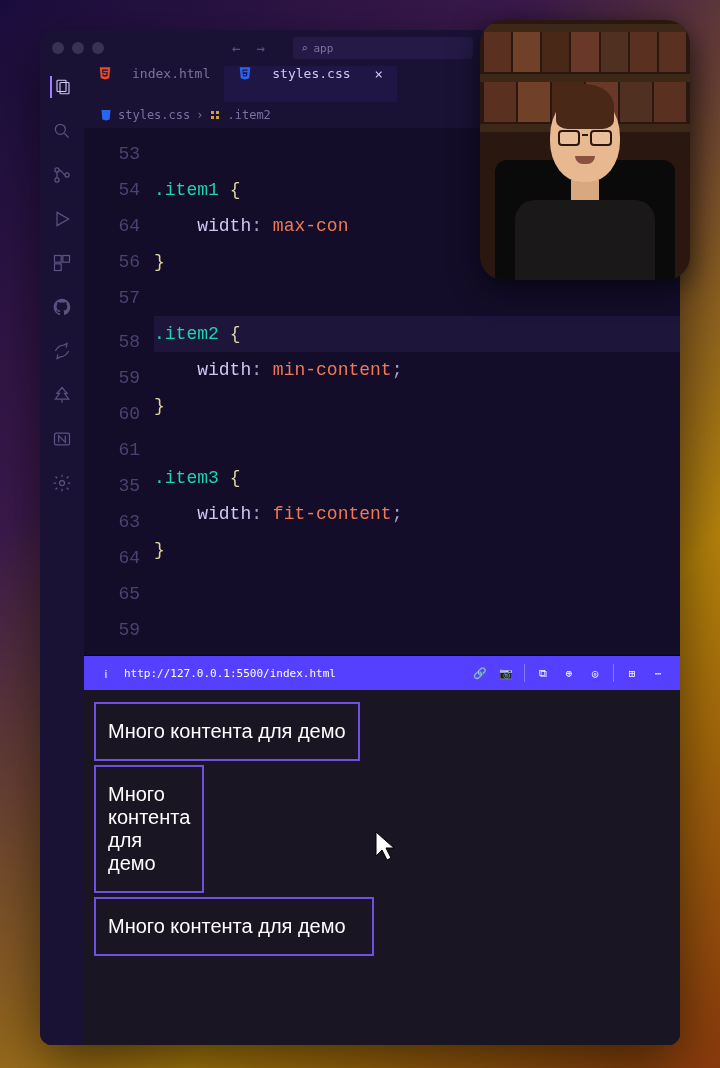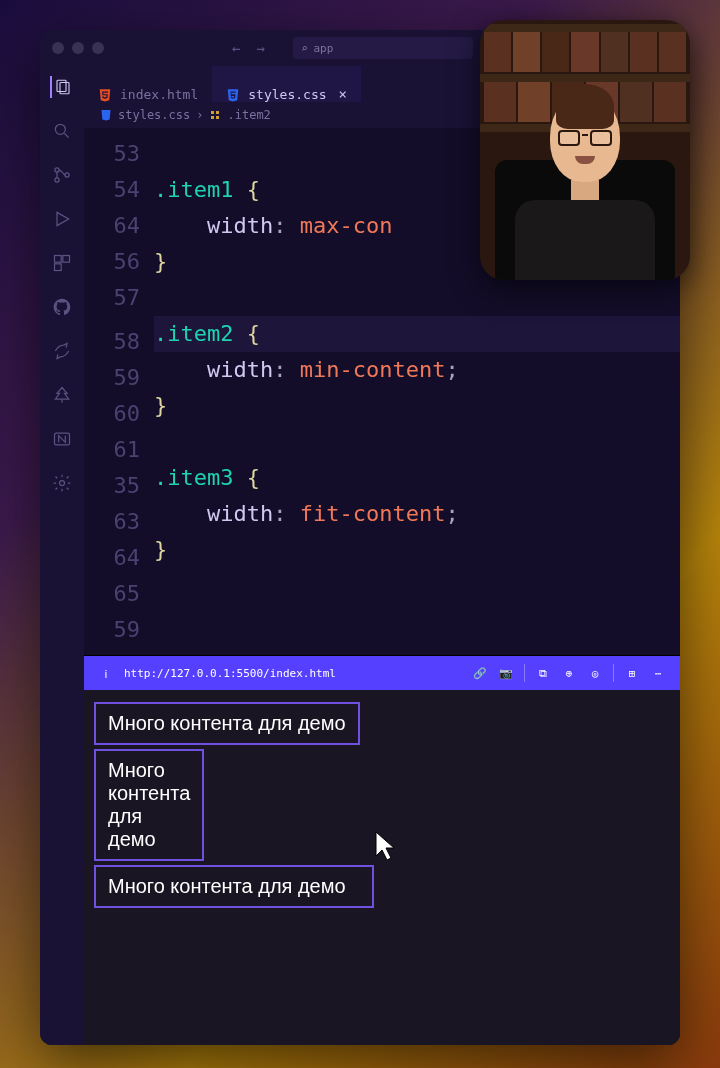--- a/index.html
+++ b/index.html
@@ -42,28 +42,28 @@
   .activitybar {
     width:44px; background:#1a1235;
     display:flex; flex-direction:column; align-items:center;
     padding-top:10px; gap:22px; color:#5a5280;
   }
   .activitybar .aicon { width:22px; height:22px; display:flex; align-items:center; justify-content:center; cursor:pointer;}
   .activitybar .aicon.active { color:#d0c8f0; border-left:2px solid #a080ff; margin-left:-2px; padding-left:2px;}
   .main { flex:1; display:flex; flex-direction:column; overflow:hidden;}
   
   .tabs { height:36px; display:flex; background:#1a1235; font-size:13px;}
-  .tab { display:flex; align-items:flex-end; gap:8px; padding:0 14px; color:#7a72a0; cursor:pointer;}
+  .tab { display:flex; align-items:flex-start; gap:20px; padding:0 14px; color:#7a72a0; cursor:pointer;}
   .tab.active { background:#201645; color:#d0c8f0;}
   .tab .ficon { width:14px; height:14px;}
   .tab .close { margin-left:4px; font-size:14px;}
   
   .breadcrumb { height:26px; display:flex; align-items:center; gap:6px; padding:0 16px; font-size:12px; color:#7a72a0; background:#1a1235;}
   
-  .editor { flex:1; display:flex; font-size:22px; line-height:36px; background:#130d29; position:relative; overflow:hidden;}
+  .editor { flex:1; display:flex; font-size:18px; line-height:36px; background:#130d29; position:relative; overflow:hidden;font-family:Liberation Mono, monospace;}
   .gutter { width:70px; text-align:right; color:#4a4270; padding-right:14px; padding-top:8px;}
   .code { flex:1; padding-top:8px; color:#d0c8f0; white-space:pre;}
   .code .line { height:36px;}
   .code .line.hl { background:rgba(90,70,160,0.15);}
   .sel { color:#1dd3b0;}
   .brace { color:#ddd4a0;}
   .prop { color:#d0c8f0;}
   .colon { color:#a8a0c8;}
   .val { color:#f07858;}
   .semi { color:#a8a0c8;}
@@ -72,21 +72,21 @@
   .minimap .m-or{background:#6a4838;}
   .minimap .m-gr{background:#2a5848;}
   
   .preview { height:390px; background:#17131f; display:flex; flex-direction:column; border-top:1px solid #000;}
   .preview-bar { height:34px; background:#5640ff; display:flex; align-items:center; padding:0 14px; gap:10px; color:#fff; font-size:11px;}
   .preview-bar .url{font-family:ui-monospace,monospace;}
   .preview-bar .spacer{flex:1;}
   .preview-bar .picon{width:16px;height:16px;display:flex;align-items:center;justify-content:center;cursor:pointer;}
   .preview-bar .sep{width:1px;height:18px;background:rgba(255,255,255,0.3);}
   .preview-body { flex:1; padding:12px 10px; background:#1a1523; font-family:-apple-system,Arial,sans-serif; font-size:20px; color:#fff; position:relative;}
-  .demo-item { border:2px solid #7050e0; padding:8px 12px; margin-bottom:4px;}
+  .demo-item { border:2px solid #7050e0; padding:16px 12px; margin-bottom:4px;}
   .demo1{width:max-content;}
   .demo2{width:min-content;}
   .demo3{width:280px;}
   .cursor-arrow{position:absolute;left:290px;top:140px;font-size:32px;color:#fff;}
   
   .webcam {
     position:absolute; right:30px; top:20px; width:210px; height:260px;
     background:#2a1810; border-radius:24px; overflow:hidden;
     box-shadow:0 8px 30px rgba(0,0,0,0.6);
   }

